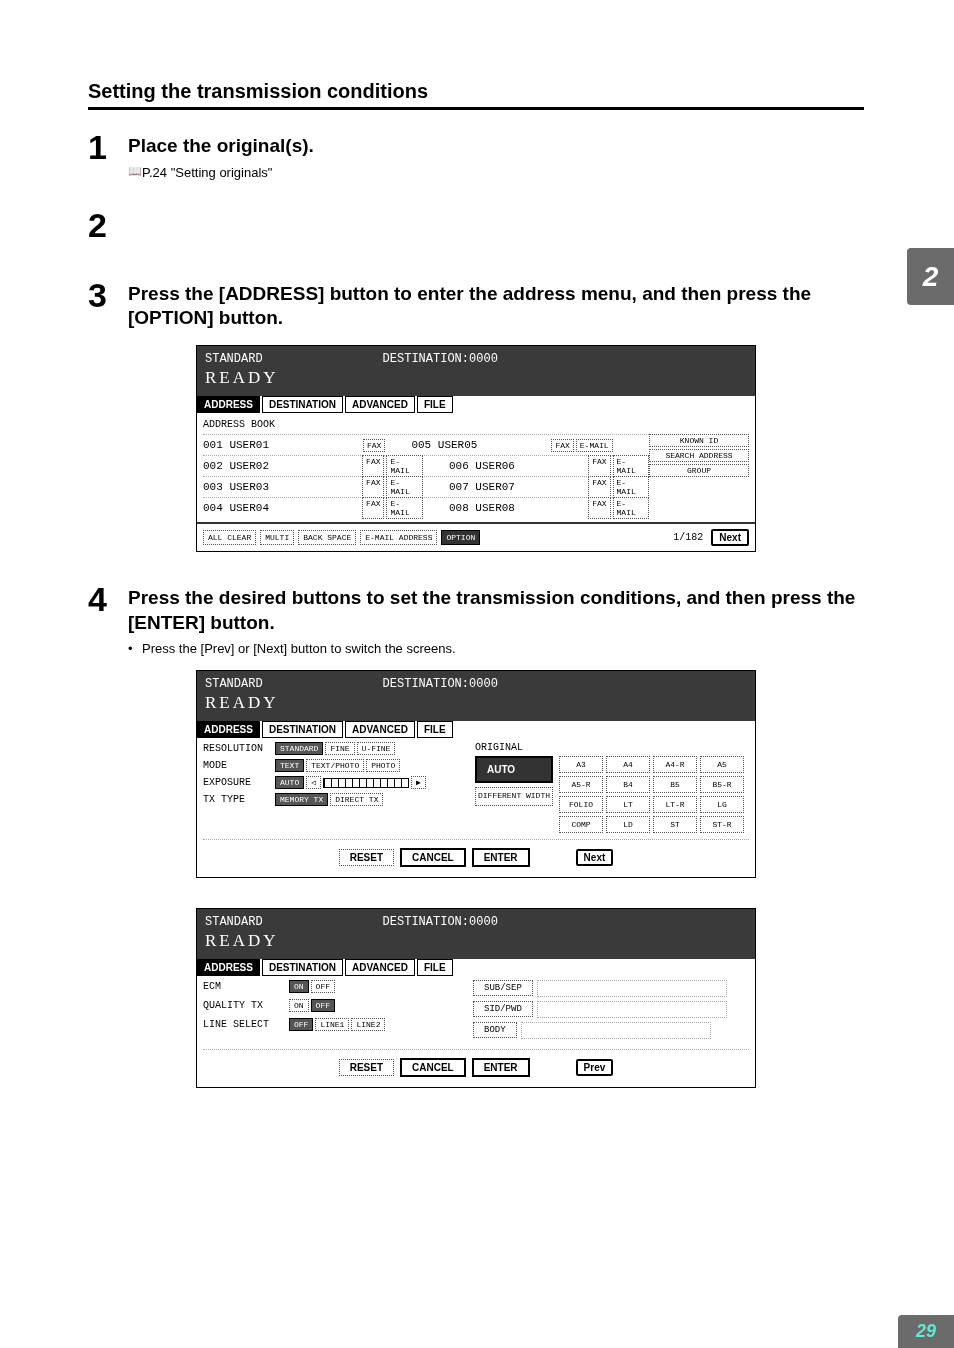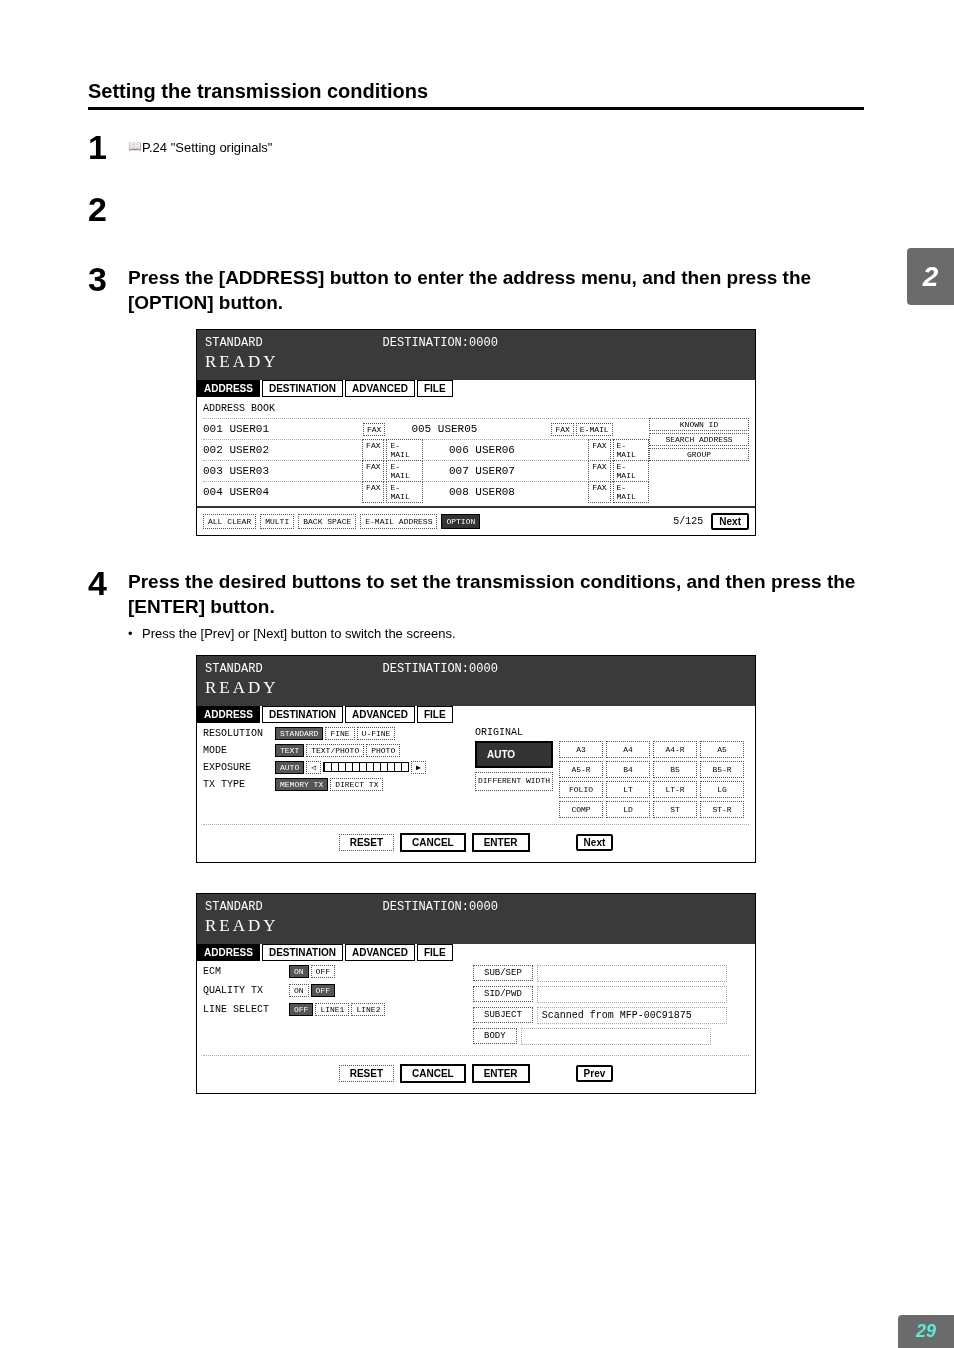--- a/index.html
+++ b/index.html
@@ -204,20 +204,21 @@
 <body>
 
 <div class="side-tab">2</div>
 
 <div class="content">
   <h2 class="section-title">Setting the transmission conditions</h2>
 
   <div class="step step-gap">
     <div class="step-num">1</div>
     <div class="step-body">
+      <div class="step-title">Place the original(s).</div>
       <div class="bullet bookref">P.24 "Setting originals"</div>
     </div>
   </div>
 
   <div class="step step-gap-lg">
     <div class="step-num">2</div>
   </div>
 
   <div class="step">
     <div class="step-num">3</div>
@@ -298,21 +299,21 @@
           <span class="mini-btn">GROUP</span>
         </div>
       </div>
     </div>
     <div class="panel-footer">
       <span class="ft-btn">ALL CLEAR</span>
       <span class="ft-btn">MULTI</span>
       <span class="ft-btn">BACK SPACE</span>
       <span class="ft-btn">E-MAIL ADDRESS</span>
       <span class="ft-btn solid">OPTION</span>
-      <span class="page-ind">5/125</span>
+      <span class="page-ind">1/182</span>
       <span class="nav-btn">Next</span>
     </div>
   </div>
 
   <div class="step">
     <div class="step-num">4</div>
     <div class="step-body">
       <div class="step-title">Press the desired buttons to set the transmission conditions, and then press the [ENTER] button.</div>
       <div class="bullet">Press the [Prev] or [Next] button to switch the screens.</div>
     </div>
@@ -442,21 +443,20 @@
             <span class="btn-group">
               <span class="opt-btn sel">OFF</span>
               <span class="opt-btn">LINE1</span>
               <span class="opt-btn">LINE2</span>
             </span>
           </div>
         </div>
         <div class="p3-right">
           <div><span class="sub-btn">SUB/SEP</span><span class="readonly-field"></span></div>
           <div><span class="sub-btn">SID/PWD</span><span class="readonly-field"></span></div>
-          <div><span class="sub-btn">SUBJECT</span><span class="readonly-field">Scanned from MFP-00C91875</span></div>
           <div><span class="sub-btn">BODY</span><span class="readonly-field"></span></div>
         </div>
       </div>
       <div class="bottom-btns">
         <span class="act-btn">RESET</span>
         <span class="act-btn solid2">CANCEL</span>
         <span class="act-btn solid2">ENTER</span>
         <span class="nav-btn nav-right">Prev</span>
       </div>
     </div>

